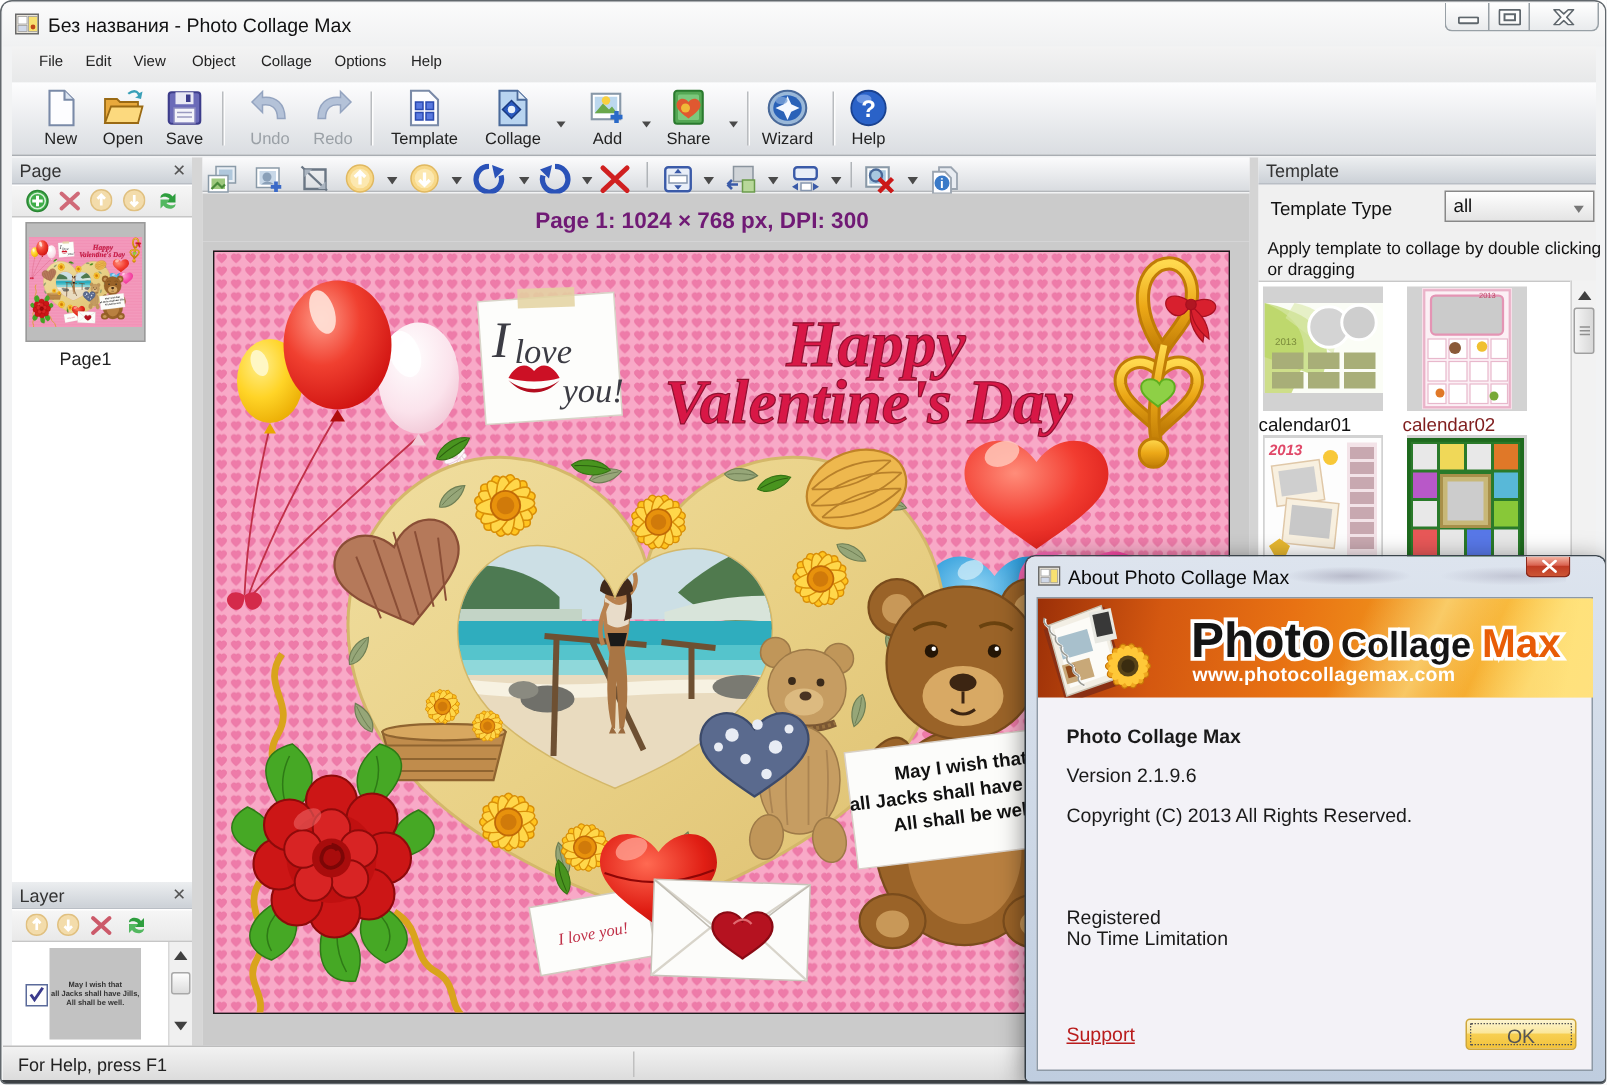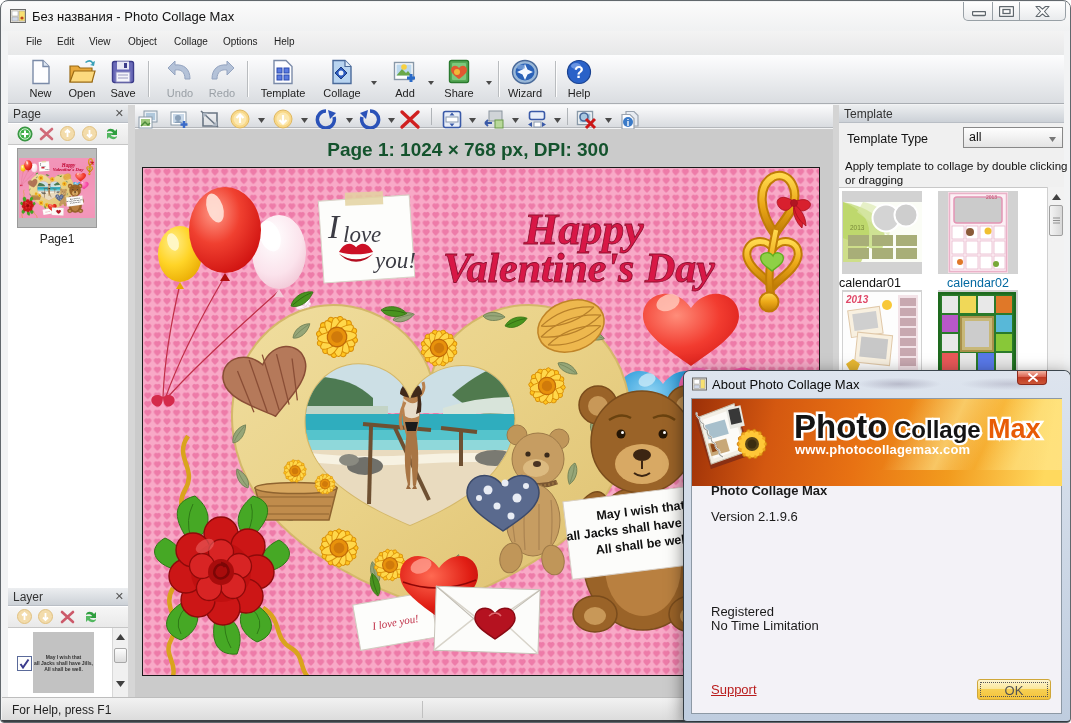--- a/index.html
+++ b/index.html
@@ -25,35 +25,35 @@
 
 #leftpanel { position:absolute; left:7px; top:104px; width:120px; height:592px; background:#fff; }
 .phdr { position:absolute; left:0; width:120px; height:18px; background:linear-gradient(#eceef0,#ccd1d7); border-bottom:1px solid #b9bec5; font-size:12px; color:#333; padding:2px 0 0 5px; }
 .phdr .x { position:absolute; right:4px; top:2px; color:#555; font-size:11px; }
 .ptools { position:absolute; left:0; width:120px; height:21px; background:linear-gradient(#f6f6f6,#e9e9e9); border-bottom:1px solid #c6c6c6; }
 
 #split1 { position:absolute; left:127px; top:104px; width:7px; height:592px; background:#d6d6d6; }
 #split2 { position:absolute; left:832px; top:104px; width:6px; height:592px; background:#d4d4d4; }
 
 #toolbar2 { position:absolute; left:134px; top:104px; width:698px; height:23px; background:linear-gradient(#fbfbfc,#d9dce0); border-bottom:1px solid #b4b7bb; }
-#infobar { position:absolute; left:134px; top:128px; width:698px; height:32px; background:#cbcbcb; font-size:19px; font-weight:bold; color:#14532d; }
+#infobar { position:absolute; left:134px; top:128px; width:698px; height:32px; background:#cbcbcb; font-size:15px; font-weight:bold; color:#701a75; }
 #workspace { position:absolute; left:134px; top:160px; width:698px; height:536px; background:#cbcbcb; }
 #canvasbox { position:absolute; left:7px; top:6px; width:678px; height:509px; border:1px solid #1a1a1a; background:#f590bd; }
 
 #rightpanel { position:absolute; left:838px; top:104px; width:225px; height:592px; background:#f0f0f0; }
 #tlist { position:absolute; left:0px; top:82px; width:208px; height:510px; background:#fff; border-top:1px solid #c8c8c8; }
 #tscroll { position:absolute; left:208px; top:82px; width:17px; height:510px; background:#f2f2f2; border-left:1px solid #d0d0d0; }
 
 #statusbar { position:absolute; left:1px; top:696px; width:1069px; height:23px; background:linear-gradient(#f2f2f2,#dcdcdc); border-top:1px solid #bdbdbd; font-size:12px; color:#222; }
 #winbottom { position:absolute; left:0px; top:719px; width:1071px; height:4px; background:#3c4044; }
 
 #dlg { position:absolute; left:683px; top:370px; width:386px; height:350px; border-radius:6px 6px 3px 3px; background:linear-gradient(#dde4ee,#bfcddf); box-shadow:0 4px 18px rgba(0,0,0,0.55), 0 0 0 1px #46525c; }
 #dlgtitle { position:absolute; left:28px; top:6px; font-size:13px; color:#0a0a0a; }
 #dlginner { position:absolute; left:7px; top:27px; width:371px; height:316px; background:#f3f2f7; border:1px solid #8d99a5; }
-#banner { position:absolute; left:0px; top:0px; width:370px; height:87px; background:linear-gradient(100deg,#9c3008,#d45810 22%,#e87213 45%,#f29b1e 70%,#ffd95e 95%); overflow:hidden; }
+#banner { position:absolute; left:0px; top:0px; width:370px; height:66px; background:linear-gradient(100deg,#9c3008,#d45810 22%,#e87213 45%,#f29b1e 70%,#ffd95e 95%); overflow:hidden; }
 #dlgclose { position:absolute; left:333px; top:0px; width:30px; height:14px; border:1px solid #8b2a1c; border-top:none; border-radius:0 0 4px 4px; background:linear-gradient(#f4b5a4,#d96250 45%,#c03a24 50%,#cc5535); }
 .dtext { position:absolute; left:19px; font-size:13px; color:#1a1a1a; }
 #okbtn { position:absolute; left:285px; top:280px; width:74px; height:21px; border:1px solid #cfa73a; border-radius:3px; background:linear-gradient(#fdf5d3,#fbe79b 45%,#f7cf52 50%,#f3c33b); font-size:13px; color:#555; text-align:center; padding-top:3px; }
 #okbtn .focus { position:absolute; left:2px; top:2px; right:2px; bottom:2px; border:1px dotted #555; border-radius:1px; }
 </style>
 </head>
 <body>
 <div id="win">
   <div id="titlebar">
     <svg class="abs" style="left:8px;top:6px" width="17" height="16" viewBox="0 0 17 16">
@@ -736,21 +736,21 @@
             <rect x="18" y="64" width="12" height="13"></rect>
             <rect x="32" y="64" width="12" height="13"></rect>
             <rect x="46" y="64" width="11" height="13"></rect>
         </g>
         <circle cx="22" cy="40" r="4" fill="#8a5a38"></circle>
           <circle cx="40" cy="39" r="3.5" fill="#f0c030"></circle>
         <circle cx="12" cy="70" r="3" fill="#e07828"></circle>
           <circle cx="48" cy="72" r="3" fill="#78a838"></circle>
       </svg>
       <div class="abs" style="left:0;top:88px;width:86px;font-size:12.5px;color:#111">calendar01</div>
-      <div class="abs" style="left:96px;top:88px;width:86px;text-align:center;font-size:12.5px;color:#0369a1">calendar02</div>
+      <div class="abs" style="left:96px;top:88px;width:86px;font-size:12.5px;color:#7f1d1d">calendar02</div>
       <svg class="abs" style="left:4px;top:104px" width="78" height="81" viewBox="0 0 78 81">
         <rect width="78" height="81" fill="#fdfdfd"></rect>
         <text x="3" y="11" font-size="10" font-style="italic" font-weight="bold" fill="#e04868">2013</text>
         <rect x="55" y="3" width="20" height="76" fill="#f3e3e8"></rect>
         <g fill="#c8a8b0">
             <rect x="57" y="6" width="16" height="8"></rect>
             <rect x="57" y="16" width="16" height="8"></rect>
             <rect x="57" y="26" width="16" height="8"></rect>
             <rect x="57" y="36" width="16" height="8"></rect>
             <rect x="57" y="46" width="16" height="8"></rect>
@@ -861,20 +861,21 @@
           <g font-weight="bold" style="paint-order:stroke">
             <text x="14" y="39" font-size="33" fill="#141414" stroke="#ffffff" stroke-width="5">Photo</text>
             <text x="114" y="39" font-size="24" fill="#141414" stroke="#ffffff" stroke-width="4.5">Collage</text>
             <text x="208" y="39" font-size="27" fill="#e85c06" stroke="#ffffff" stroke-width="4.5">Max</text>
             <text x="15" y="55" font-size="13" fill="#ffffff" letter-spacing="0.2" style="paint-order:normal">www.photocollagemax.com</text>
           </g>
         </svg>
       </div>
       <div class="dtext" style="top:84px; font-weight:bold">Photo Collage Max</div>
       <div class="dtext" style="top:110px">Version 2.1.9.6</div>
+      <div class="dtext" style="top:137px">Copyright (C) 2013 All Rights Reserved.</div>
       <div class="dtext" style="top:206px; line-height:14px">Registered<br>No Time Limitation</div>
       <div class="dtext" style="top:283px; color:#b91c1c; text-decoration:underline">Support</div>
       <div id="okbtn">OK<div class="focus"></div></div>
     </div>
     <div id="dlgclose">
       <svg class="abs" style="left:9px;top:2px" width="12" height="9" viewBox="0 0 12 9">
           <path d="M2 1 L10 8 M10 1 L2 8" stroke="#fff" stroke-width="1.8" stroke-linecap="round"></path>
         </svg>
     </div>
   </div>

